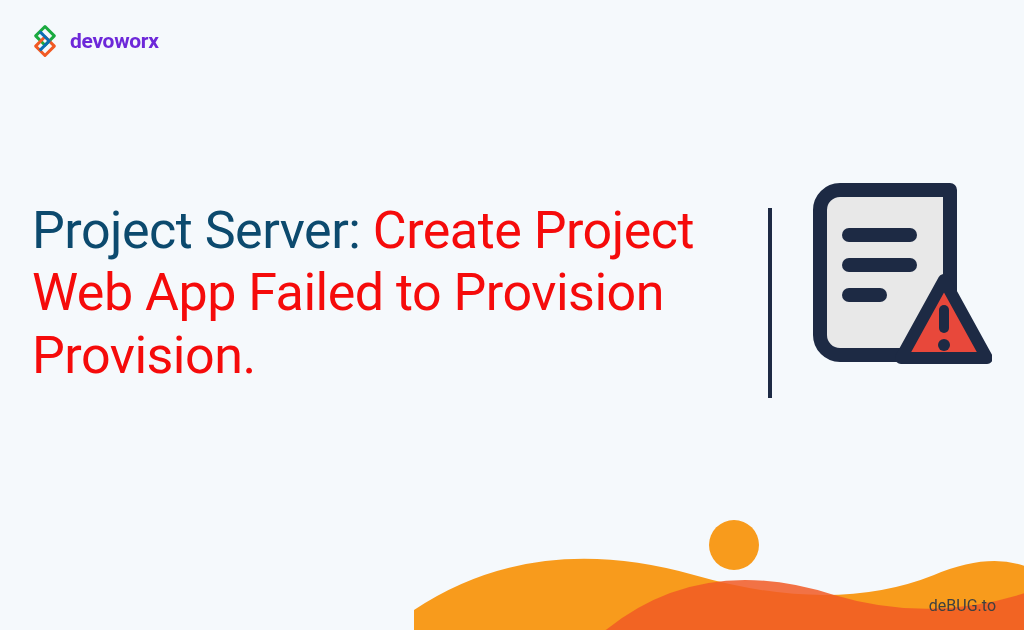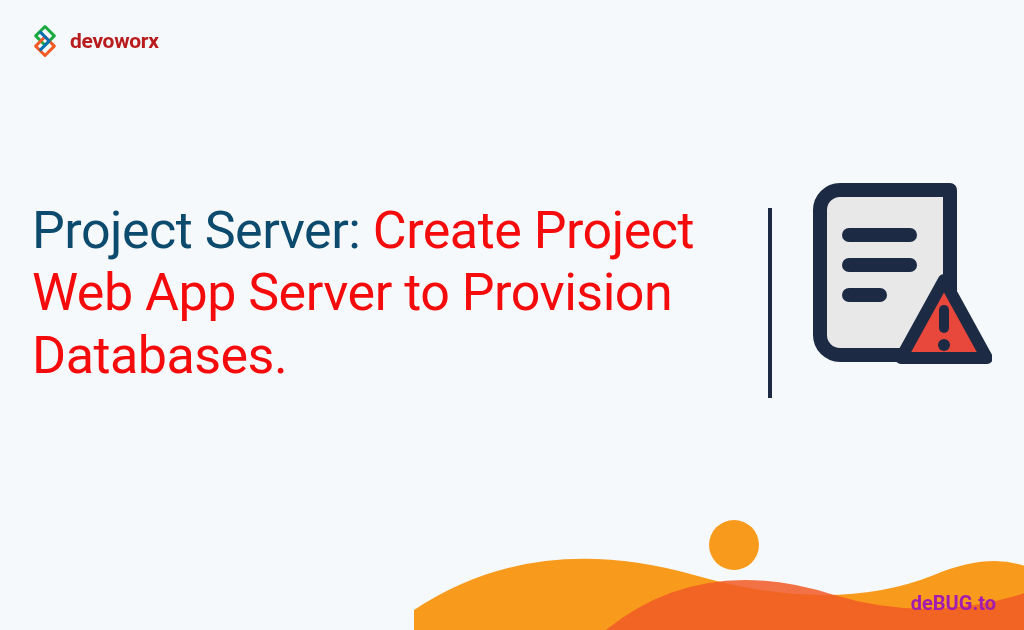--- a/index.html
+++ b/index.html
@@ -24,21 +24,21 @@
       gap: 8px;
     }
     .logo-mark {
       width: 34px;
       height: 34px;
       position: relative;
     }
     .logo-text {
       font-size: 21px;
       font-weight: 700;
-      color: #b91c1c;
+      color: #6d28d9;
       letter-spacing: -0.3px;
     }
     .main-content {
       position: absolute;
       top: 200px;
       left: 32px;
       right: 32px;
       display: flex;
       align-items: flex-start;
       gap: 20px;
@@ -81,43 +81,43 @@
       position: absolute;
       bottom: -10px;
       right: -10px;
       width: 620px;
       height: 120px;
     }
     .footer-brand {
       position: absolute;
       bottom: 15px;
       right: 28px;
-      font-size: 20px;
-      font-weight: 700;
-      color: #a21caf;
+      font-size: 16px;
+      font-weight: 400;
+      color: #404040;
       z-index: 10;
     }
   </style>
 </head>
 <body>
 
 <div class="logo-container">
   <div class="logo-mark">
     <svg viewBox="0 0 40 40" width="34" height="34">
       <path d="M 20 3 L 31 14 L 20 25 L 9 14 Z" fill="none" stroke="#1aaa3f" stroke-width="3.5" stroke-linejoin="round"></path>
       <path d="M 20 15 L 31 26 L 20 37 L 9 26 Z" fill="none" stroke="#f15a24" stroke-width="3.5" stroke-linejoin="round"></path>
       <path d="M 14 9 L 25 20 L 14 31" fill="none" stroke="#0a6eb4" stroke-width="3.5" stroke-linejoin="round"></path>
     </svg>
   </div>
   <span class="logo-text">devoworx</span>
 </div>
 
 <div class="main-content">
   <div class="title-block">
-    <span class="title-green">Project Server: </span><span class="title-red">Create Project Web App Server to Provision Databases.</span>
+    <span class="title-green">Project Server: </span><span class="title-red">Create Project Web App Failed to Provision Provision.</span>
   </div>
   <div class="divider"></div>
   <div class="icon-block">
     <svg viewBox="0 0 200 200" width="200" height="200">
 
       <rect x="28" y="10" width="130" height="165" rx="20" fill="#e8e8e8" stroke="#1d2a44" stroke-width="14"></rect>
 
       <path d="M 128 10 L 158 10 L 158 40" fill="#e8e8e8" stroke="#1d2a44" stroke-width="14" stroke-linejoin="round"></path>
 
       <rect x="50" y="48" width="75" height="14" rx="7" fill="#1d2a44"></rect>

